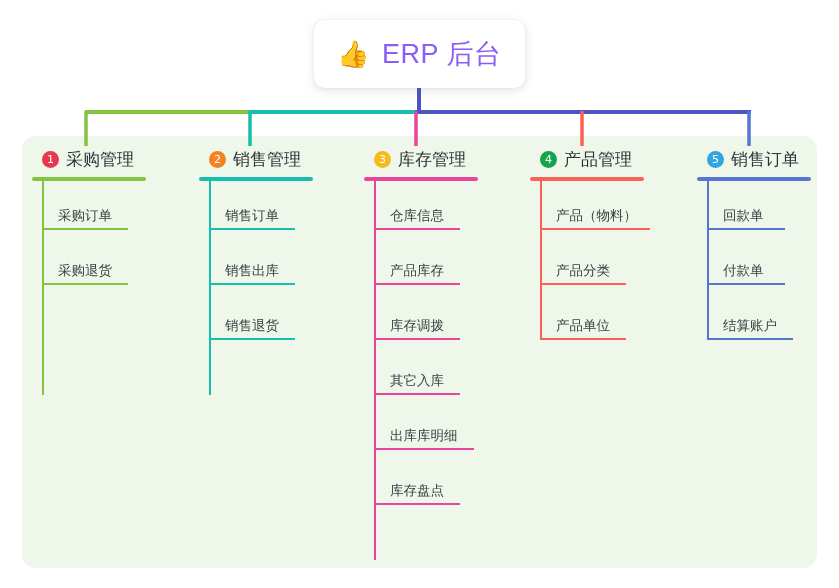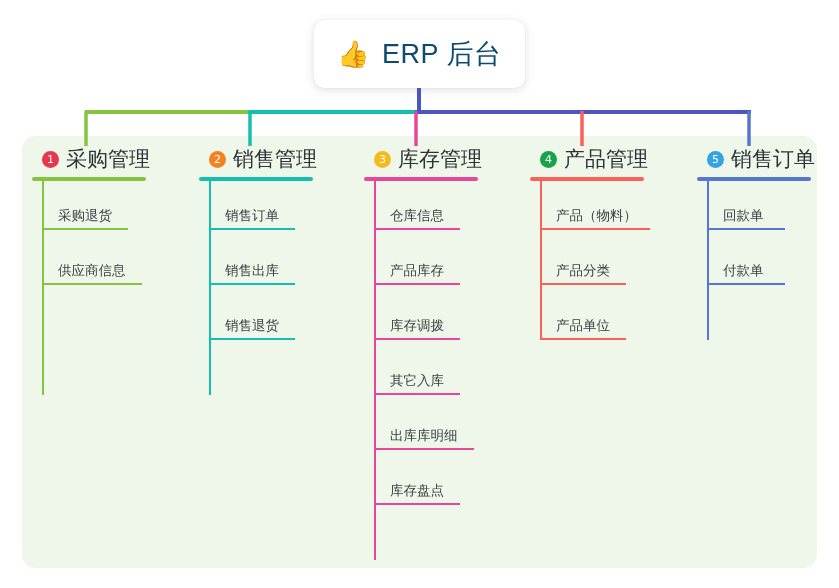--- a/index.html
+++ b/index.html
@@ -50,21 +50,21 @@
     gap: 12px;
     box-sizing: border-box;
   }
   .root-emoji {
     font-size: 26px;
     line-height: 1;
     font-family: "DejaVu Sans", sans-serif;
   }
   .root-title {
     font-size: 27px;
-    color: #0c4a6e;
+    color: #8b5cf6;
     letter-spacing: 0.5px;
     white-space: nowrap;
   }
 
   
   #wires {
     position: absolute;
     left: 0; top: 0;
     width: 839px;
     height: 588px;
@@ -89,21 +89,21 @@
     height: 17px;
     border-radius: 50%;
     color: #ffffff;
     font-size: 11px;
     line-height: 17px;
     text-align: center;
     font-family: "DejaVu Sans", sans-serif;
     flex: 0 0 auto;
   }
   .col-title {
-    font-size: 21px;
+    font-size: 17px;
     color: #2f3338;
   }
   .head-rule {
     height: 4px;
     border-radius: 2px;
     margin-top: 5px;
   }
 
   .leaves {
     position: relative;
@@ -162,27 +162,27 @@
   <div id="columns">
       <div class="col" style="left: 32px;">
         <div class="col-head">
           <span class="badge" style="background: rgb(232, 56, 79);">1</span>
           <span class="col-title">采购管理</span>
         </div>
         <div class="head-rule" style="width: 114px; background: rgb(133, 196, 64); margin-left: 0px;"></div>
         <div class="leaves">
           <div class="spine" style="background: rgb(133, 196, 64); height: 214px;"></div>
           <div class="leaf">
+            <span class="leaf-label">采购订单</span>
+            <div class="leaf-rule" style="width: 86px; background: rgb(133, 196, 64);"></div>
+          </div>
+          <div class="leaf">
             <span class="leaf-label">采购退货</span>
             <div class="leaf-rule" style="width: 86px; background: rgb(133, 196, 64);"></div>
           </div>
-          <div class="leaf">
-            <span class="leaf-label">供应商信息</span>
-            <div class="leaf-rule" style="width: 100px; background: rgb(133, 196, 64);"></div>
-          </div>
         </div>
       </div>
       <div class="col" style="left: 199px;">
         <div class="col-head">
           <span class="badge" style="background: rgb(245, 130, 32);">2</span>
           <span class="col-title">销售管理</span>
         </div>
         <div class="head-rule" style="width: 114px; background: rgb(20, 191, 173); margin-left: 0px;"></div>
         <div class="leaves">
           <div class="spine" style="background: rgb(20, 191, 173); height: 214px;"></div>
@@ -265,17 +265,21 @@
         <div class="leaves">
           <div class="spine" style="background: rgb(85, 119, 207); height: 159px;"></div>
           <div class="leaf">
             <span class="leaf-label">回款单</span>
             <div class="leaf-rule" style="width: 78px; background: rgb(85, 119, 207);"></div>
           </div>
           <div class="leaf">
             <span class="leaf-label">付款单</span>
             <div class="leaf-rule" style="width: 78px; background: rgb(85, 119, 207);"></div>
           </div>
+          <div class="leaf">
+            <span class="leaf-label">结算账户</span>
+            <div class="leaf-rule" style="width: 86px; background: rgb(85, 119, 207);"></div>
+          </div>
         </div>
       </div>
     </div>
 
 </div>
 
 </body></html>

